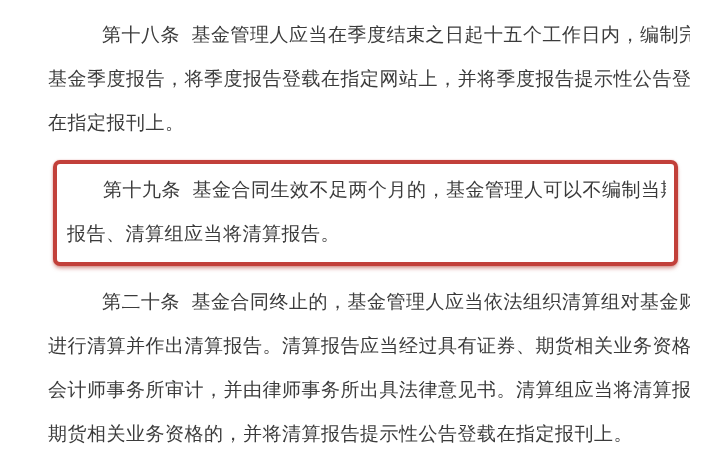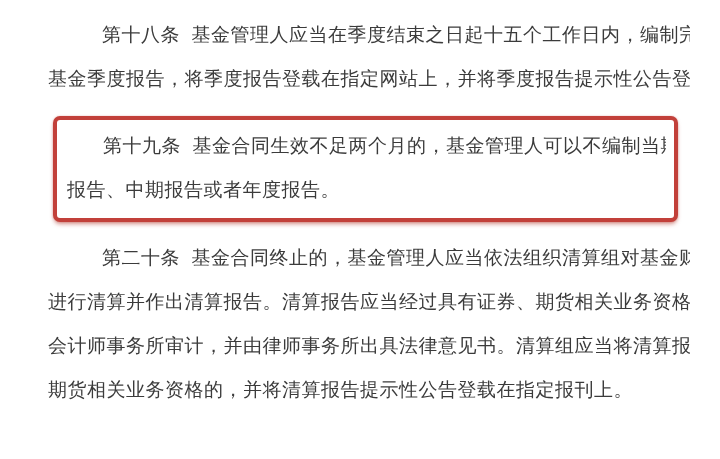--- a/index.html
+++ b/index.html
@@ -42,26 +42,27 @@
   .para-20 { margin-top: 14px; }
 </style>
 </head>
 <body>
 
 <div class="page">
 
   <div class="para para-18">
     <div class="line first-line">第十八条  基金管理人应当在季度结束之日起十五个工作日内，编制完成</div>
     <div class="line">基金季度报告，将季度报告登载在指定网站上，并将季度报告提示性公告登载</div>
+    <div class="line">在指定报刊上。</div>
   </div>
 
   <div class="highlight-box">
     <div class="para-19">
       <div class="line first-line">第十九条  基金合同生效不足两个月的，基金管理人可以不编制当期季度</div>
-      <div class="line">报告、中期报告或者年度报告。</div>
+      <div class="line">报告、清算组应当将清算报告。</div>
     </div>
   </div>
 
   <div class="para para-20">
     <div class="line first-line">第二十条  基金合同终止的，基金管理人应当依法组织清算组对基金财产</div>
     <div class="line">进行清算并作出清算报告。清算报告应当经过具有证券、期货相关业务资格的</div>
     <div class="line">会计师事务所审计，并由律师事务所出具法律意见书。清算组应当将清算报告</div>
     <div class="line">期货相关业务资格的，并将清算报告提示性公告登载在指定报刊上。</div>
   </div>
 

